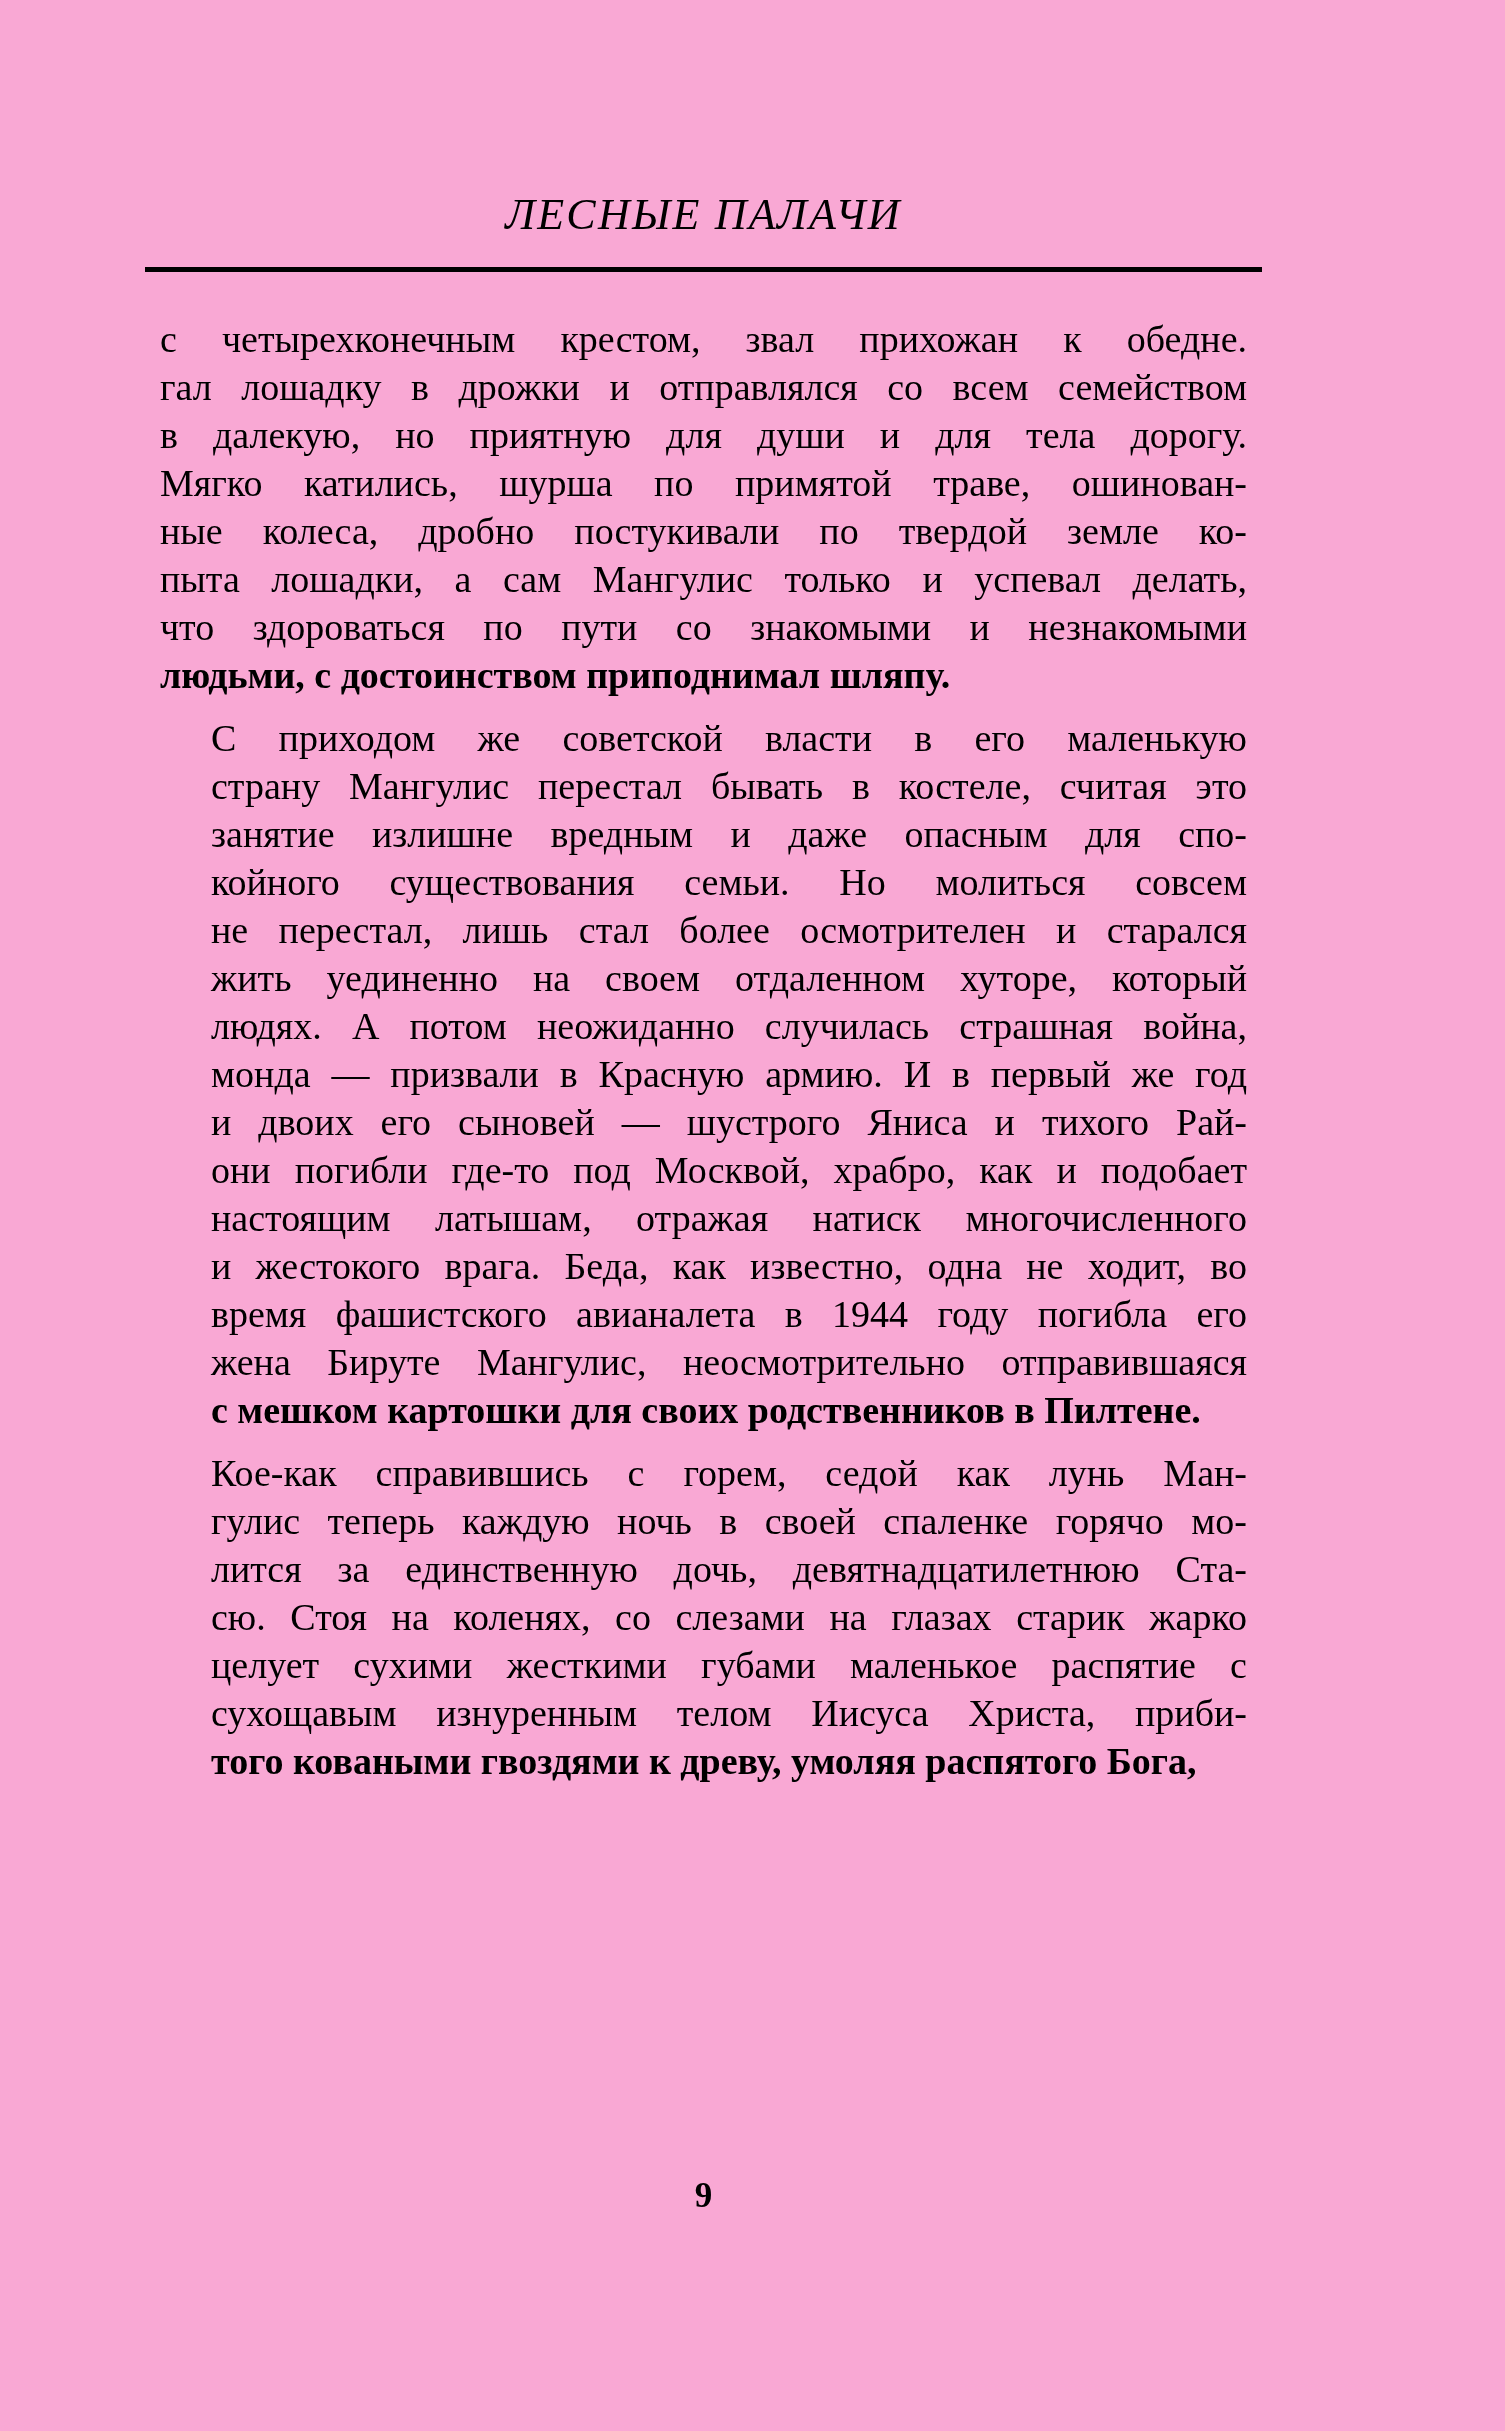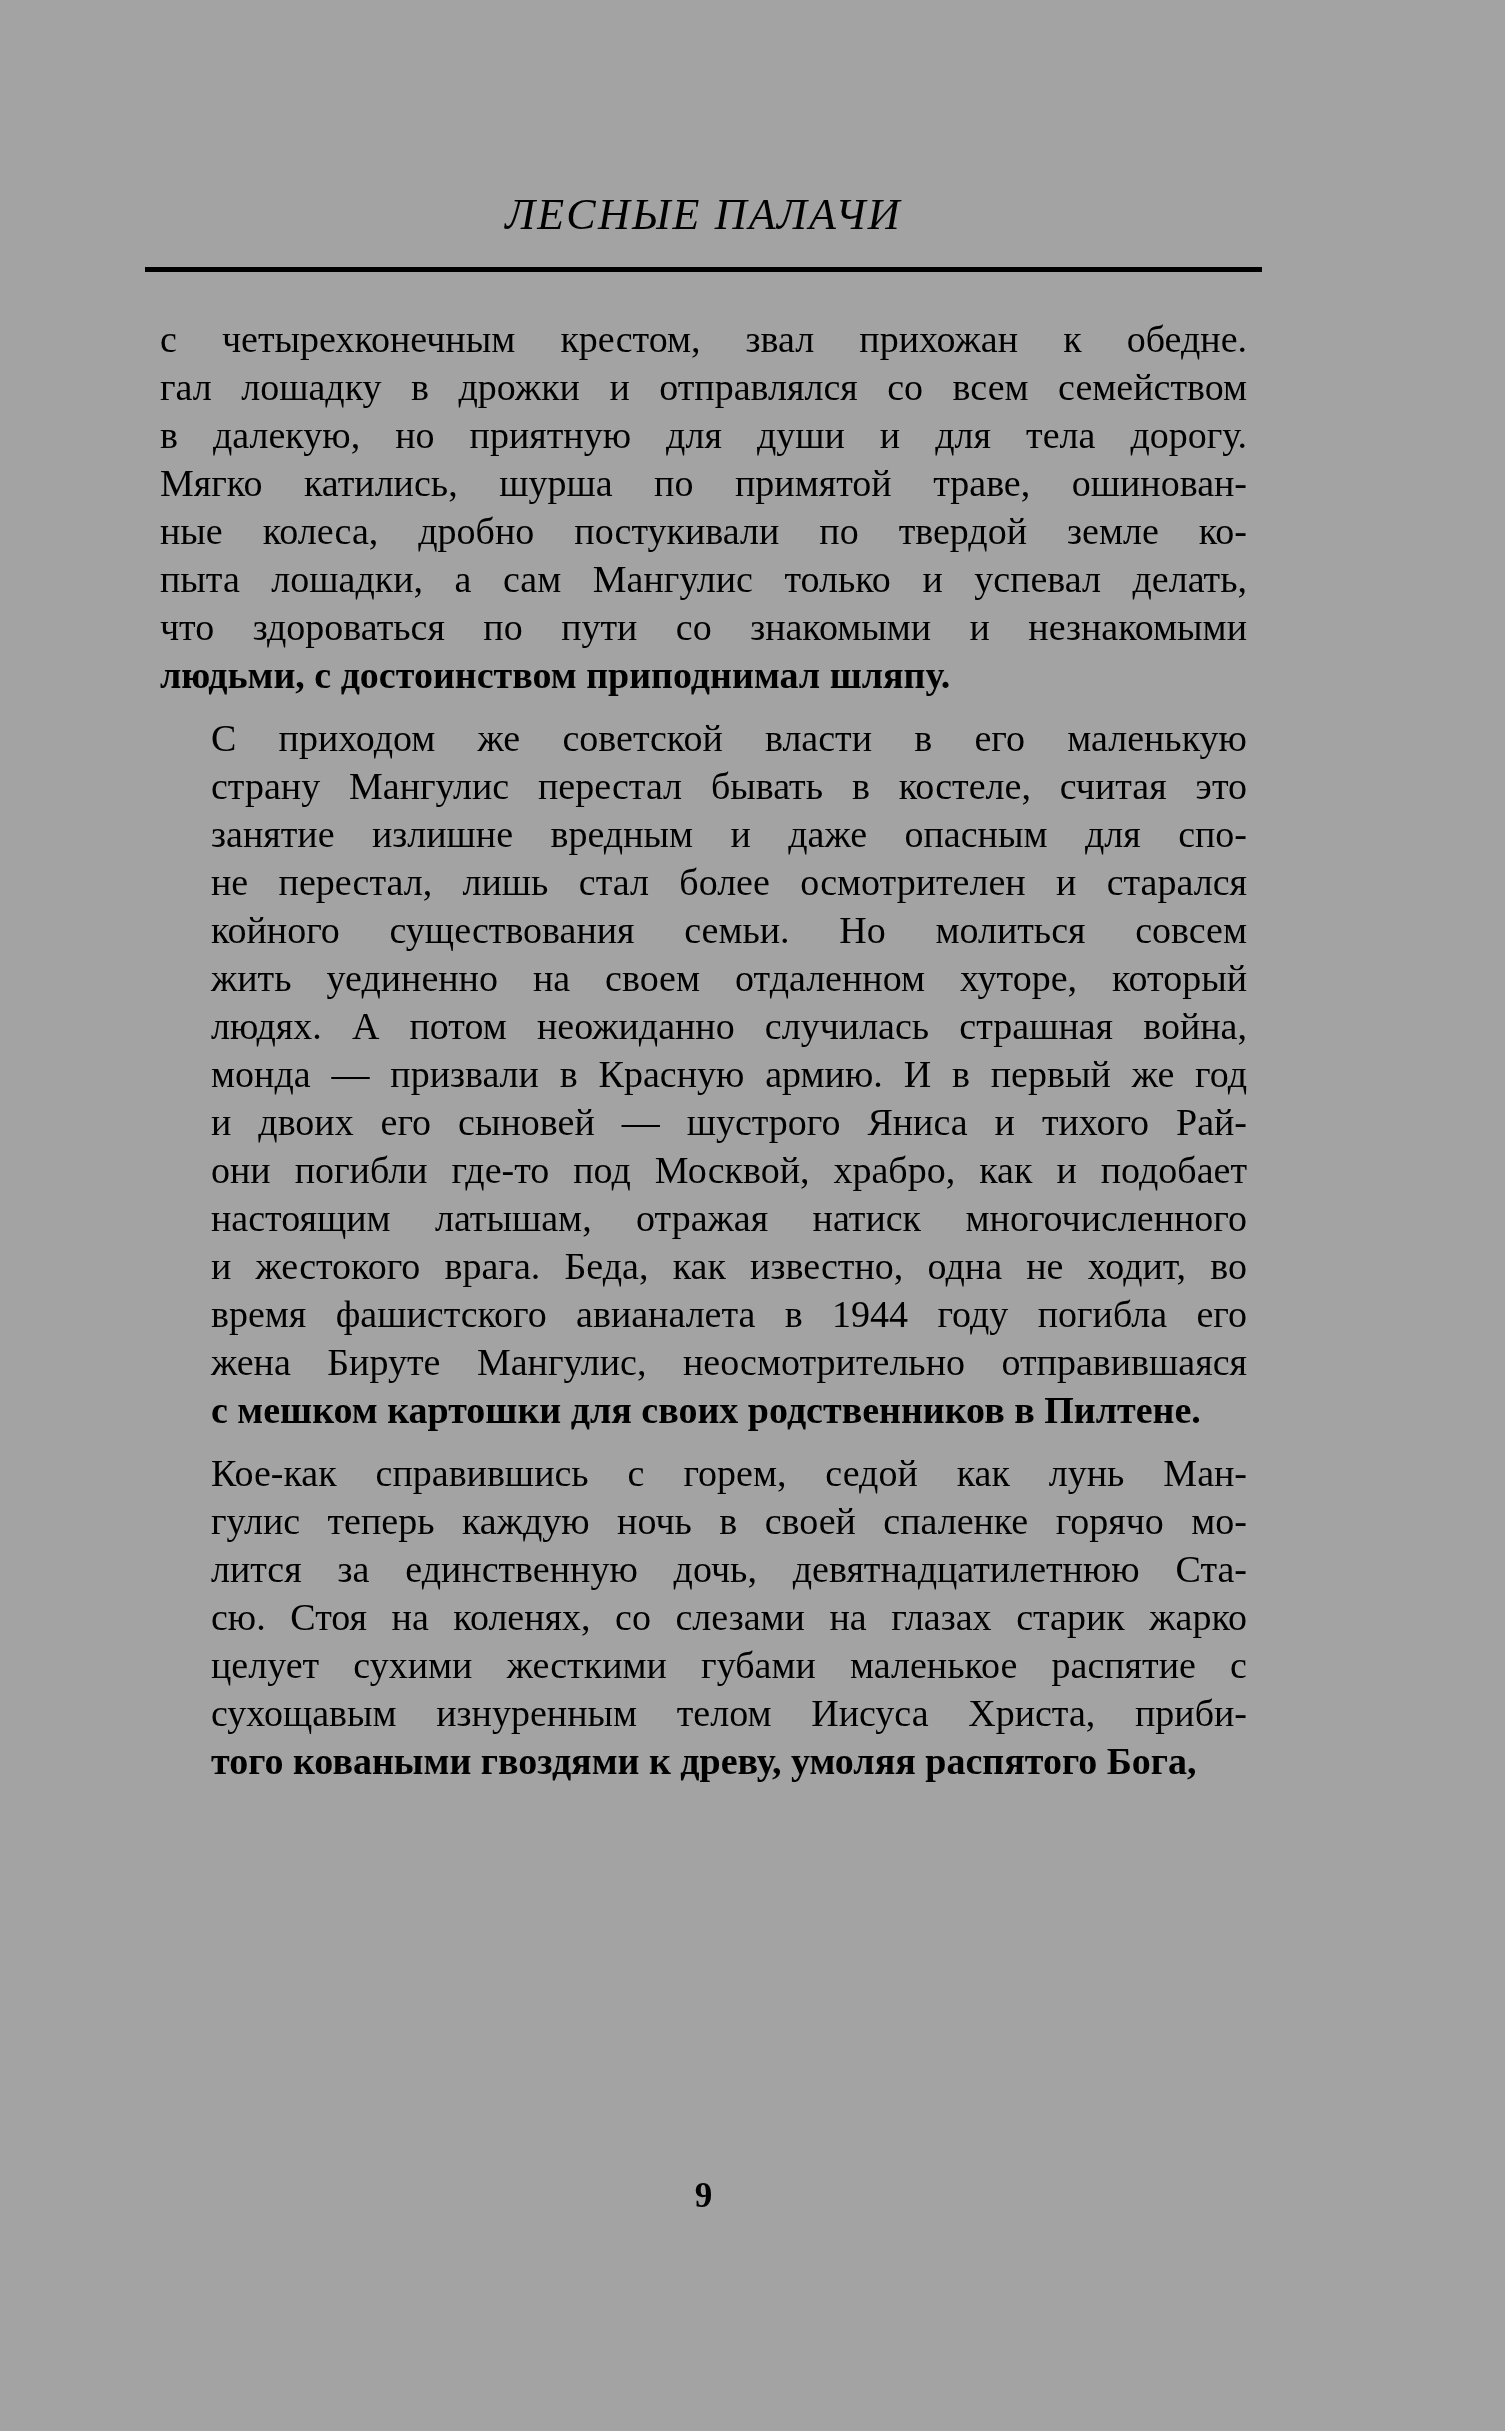--- a/index.html
+++ b/index.html
@@ -10,21 +10,21 @@
   }
   body {
     font-family: "Liberation Serif", "DejaVu Serif", serif;
     color: #000000;
   }
   .page {
     position: relative;
     width: 1506px;
     height: 2432px;
     margin: 0 auto;
-    background: #a3a3a3;
+    background: #f9a8d4;
     overflow: hidden;
     box-sizing: border-box;
   }
   .content-column {
     position: absolute;
     left: 145px;
     top: 0;
     width: 1117px;
     height: 2432px;
   }
@@ -113,22 +113,22 @@
           <span class="line">Мягко катились, шурша по примятой траве, ошинован-</span>
           <span class="line">ные колеса, дробно постукивали по твердой земле ко-</span>
           <span class="line">пыта лошадки, а сам Мангулис только и успевал делать,</span>
           <span class="line">что  здороваться  по  пути  со  знакомыми  и  незнакомыми</span>
           <span class="line last">людьми, с достоинством приподнимал шляпу.</span>
         </p>
       <p class="para indent" id="para-2">
           <span class="line" style="text-indent: 51px;">С  приходом  же  советской  власти  в  его  маленькую</span>
           <span class="line">страну Мангулис перестал бывать в костеле, считая это</span>
           <span class="line">занятие  излишне  вредным  и  даже  опасным  для  спо-</span>
+          <span class="line">койного  существования  семьи.  Но  молиться  совсем</span>
           <span class="line">не перестал, лишь стал более осмотрителен и старался</span>
-          <span class="line">койного  существования  семьи.  Но  молиться  совсем</span>
           <span class="line">жить уединенно на своем отдаленном хуторе, который</span>
           <span class="line">людях. А потом неожиданно случилась страшная война,</span>
           <span class="line">монда — призвали в Красную армию. И в первый же год</span>
           <span class="line">и двоих его сыновей — шустрого Яниса и тихого Рай-</span>
           <span class="line">они погибли где-то под Москвой, храбро, как и подобает</span>
           <span class="line">настоящим латышам, отражая натиск многочисленного</span>
           <span class="line">и  жестокого  врага.  Беда,  как  известно,  одна  не  ходит,  во</span>
           <span class="line">время фашистского авианалета в 1944 году погибла его</span>
           <span class="line">жена Бируте Мангулис, неосмотрительно отправившаяся</span>
           <span class="line last">с мешком картошки для своих родственников в Пилтене.</span>

